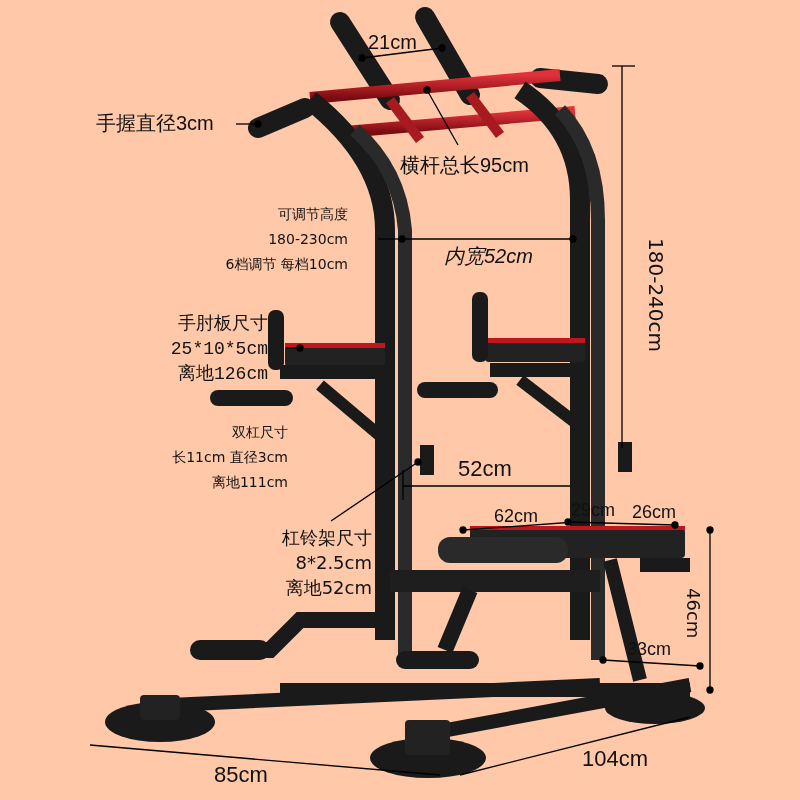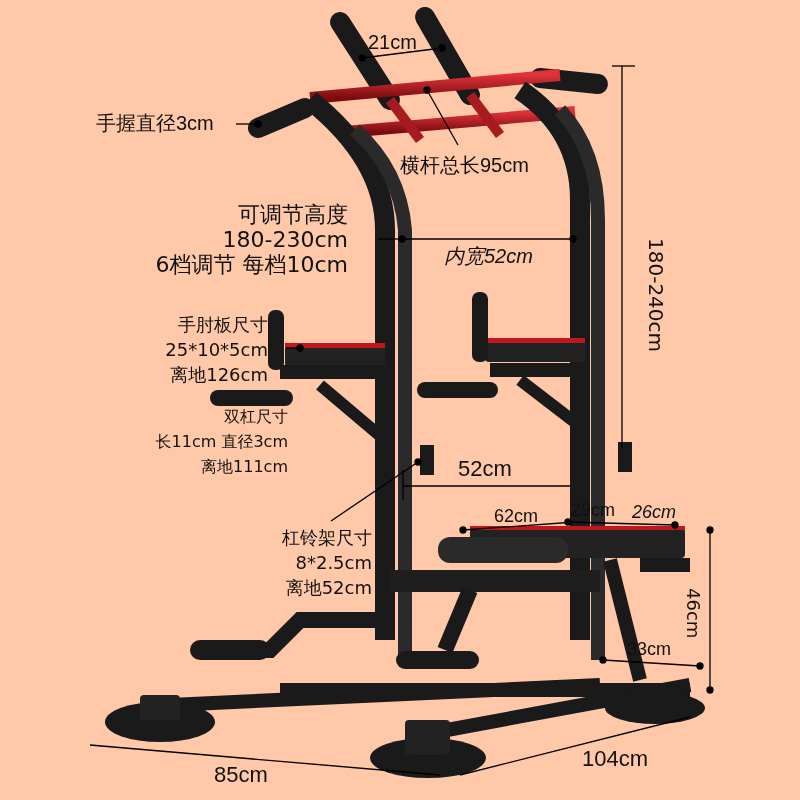--- a/index.html
+++ b/index.html
@@ -115,48 +115,48 @@
         <circle cx="700" cy="666" r="3"></circle>
     <line x1="90" y1="745" x2="440" y2="775"></line>
     <line x1="460" y1="775" x2="690" y2="717"></line>
   </g>
 </svg>
 
 <div class="lbl big" style="left:368px;top:30px;">21cm</div>
 <div class="lbl big" style="left:96px;top:111px;">手握直径3cm</div>
 <div class="lbl big" style="left:400px;top:153px;">横杆总长95cm</div>
 
-<div class="lbl r" style="right:452px;top:202px;font-size:22px;margin-left:37px;">
+<div class="lbl r" style="right:452px;top:202px;font-size:14px;margin-left:37px;">
   <div>可调节高度</div>
   <div>180-230cm</div>
   <div>6档调节 每档10cm</div>
 </div>
 <div class="lbl big" style="left:444px;top:244px;font-style:italic;">内宽52cm</div>
 <div class="vert" style="left:668px;top:238px;">180-240cm</div>
 
-<div class="lbl r" style="right:532px;top:312px;font-size:18px;">
+<div class="lbl r" style="right:532px;top:312px;font-size:18px;font-family:Liberation Mono, monospace;">
   <div>手肘板尺寸</div>
   <div>25*10*5cm</div>
   <div>离地126cm</div>
 </div>
 
-<div class="lbl r" style="right:512px;top:404px;font-size:16px;">
+<div class="lbl r" style="right:512px;top:420px;font-size:14px;">
   <div>双杠尺寸</div>
   <div>长11cm 直径3cm</div>
   <div>离地111cm</div>
 </div>
 <div class="lbl big" style="left:458px;top:456px;font-size:22px;">52cm</div>
 
 <div class="lbl r" style="right:428px;top:525px;font-size:18px;">
   <div>杠铃架尺寸</div>
   <div>8*2.5cm</div>
   <div>离地52cm</div>
 </div>
 
 <div class="lbl big" style="left:494px;top:504px;font-size:18px;">62cm</div>
 <div class="lbl big" style="left:565px;top:498px;font-size:18px;margin-left:6px;">29cm</div>
-<div class="lbl big" style="left:632px;top:500px;font-size:18px;font-style:italic;">26cm</div>
+<div class="lbl big" style="left:632px;top:500px;font-size:18px;">26cm</div>
 <div class="vert" style="left:704px;top:588px;font-size:18px;">46cm</div>
 <div class="lbl big" style="left:627px;top:637px;font-size:18px;">33cm</div>
 
 <div class="lbl big" style="left:214px;top:762px;font-size:22px;">85cm</div>
 <div class="lbl big" style="left:582px;top:746px;font-size:22px;text-align:center;">104cm</div>
 </div>
 
 </body></html>

